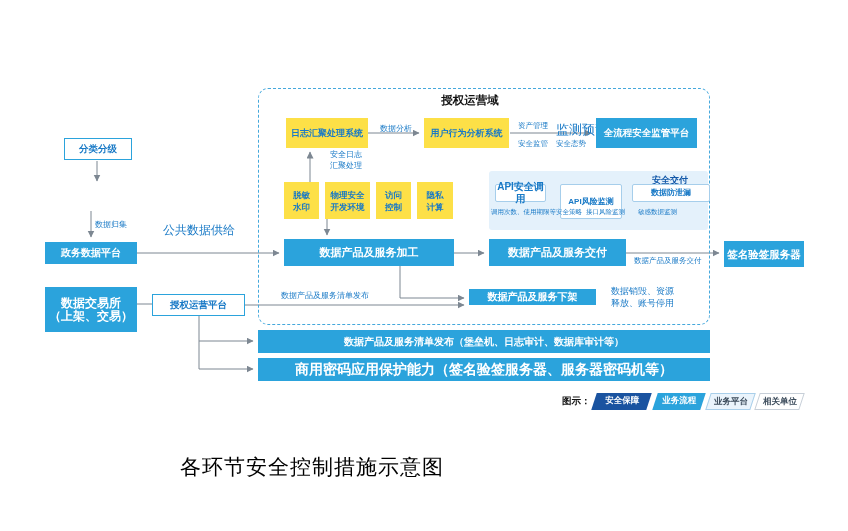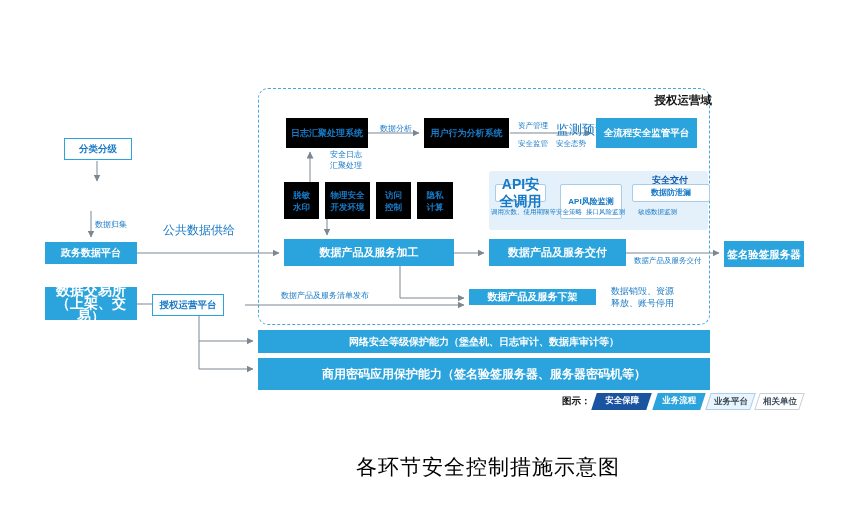--- a/index.html
+++ b/index.html
@@ -1,21 +1,21 @@
 <!DOCTYPE html>
 <html><head>
 <meta charset="utf-8">
 <style>
   *{margin:0;padding:0;box-sizing:border-box}
   html,body{background:#fff}
   body{font-family:"Liberation Sans","DejaVu Sans",sans-serif}
   .canvas{position:relative;width:848px;height:531px;background:#fff;overflow:hidden}
   .box{position:absolute;display:flex;align-items:center;justify-content:center;text-align:center;line-height:1.2}
   .solid{background:#2BA3DC;color:#fff;font-weight:bold}
-  .lite{background:#000000;color:#1879C6;font-weight:600}
+  .lite{background:#fde047;color:#1879C6;font-weight:600}
   .outline{background:#fff;border:1px solid #2BA3DC;color:#1879C6;font-weight:600}
   .apibox{background:#fff;border:1px solid #A6CEEB;color:#1879C6;font-weight:600;border-radius:2px}
   .lbl{position:absolute;color:#1879C6;white-space:nowrap}
   .pre{white-space:pre-line}
   .wires{position:absolute;left:0;top:0}
   .dashedbox{position:absolute;border:1.5px dashed #45A8DC;border-radius:10px}
   .sdpanel{position:absolute;background:#E4F1FB;border-radius:3px}
   .badge{position:absolute;height:17px;line-height:15px;text-align:center;transform:skewX(-18deg);font-size:8.5px;font-weight:600}
   .badge>span{display:inline-block;transform:skewX(18deg)}
   .b-dark{background:#1A53A0;color:#fff}
@@ -49,28 +49,28 @@
       <line x1="327" y1="219" x2="327" y2="235" marker-end="url(#arr)"></line>
       <line x1="454" y1="253" x2="484" y2="253" marker-end="url(#arr)"></line>
       <line x1="626" y1="253" x2="719" y2="253" marker-end="url(#arr)"></line>
       <polyline points="400,266 400,298 464,298" marker-end="url(#arr)"></polyline>
     </g>
   </svg>
 
   <div class="box outline" style="left:64px;top:138px;width:68px;height:22px;font-size:9.5px">分类分级</div>
   <div class="lbl" style="left:95px;top:219px;font-size:8px">数据归集</div>
   <div class="box solid" style="left:45px;top:242px;width:92px;height:22px;font-size:10px">政务数据平台</div>
-  <div class="box solid pre" style="left:45px;top:287px;width:92px;height:33px;font-size:14px;line-height:13px">数据交易所
+  <div class="box solid pre" style="left:45px;top:287px;width:92px;height:45px;font-size:12px;line-height:13px">数据交易所
 （上架、交易）</div>
-  <div class="box outline" style="left:152px;top:294px;width:72px;height:22px;font-size:9.5px">授权运营平台</div>
+  <div class="box outline" style="left:152px;top:294px;width:93px;height:22px;font-size:9.5px">授权运营平台</div>
   <div class="lbl" style="left:163px;top:222px;font-size:12px">公共数据供给</div>
   <div class="lbl" style="left:281px;top:290px;font-size:8px">数据产品及服务清单发布</div>
 
   <div class="dashedbox" style="left:258px;top:88px;width:452px;height:237px"></div>
-  <div style="position:absolute;left:260px;top:93px;width:452px;text-align:right;font-size:11.5px;font-weight:bold;color:#111">授权运营域</div>
+  <div style="position:absolute;left:244px;top:93px;width:452px;text-align:center;font-size:11.5px;font-weight:bold;color:#111">授权运营域</div>
 
   <div class="box lite" style="left:286px;top:118px;width:82px;height:30px;font-size:9px">日志汇聚处理系统</div>
   <div class="lbl" style="left:380px;top:123px;font-size:8px">数据分析</div>
   <div class="box lite" style="left:424px;top:118px;width:85px;height:30px;font-size:9px">用户行为分析系统</div>
   <div class="lbl" style="left:518px;top:121px;font-size:7.5px">资产管理</div>
   <div class="lbl" style="left:556px;top:121px;font-size:13px">监测预警</div>
   <div class="lbl" style="left:518px;top:139px;font-size:7.5px">安全监管</div>
   <div class="lbl" style="left:556px;top:139px;font-size:7.5px">安全态势</div>
   <div class="box solid" style="left:596px;top:118px;width:101px;height:30px;font-size:9.5px">全流程安全监管平台</div>
   <div class="lbl pre" style="left:330px;top:149px;font-size:8px;line-height:11px">安全日志
@@ -80,40 +80,40 @@
 水印</div>
   <div class="box lite pre" style="left:325px;top:182px;width:45px;height:37px;font-size:8.5px;line-height:12px">物理安全
 开发环境</div>
   <div class="box lite pre" style="left:376px;top:182px;width:35px;height:37px;font-size:8.5px;line-height:12px">访问
 控制</div>
   <div class="box lite pre" style="left:417px;top:182px;width:36px;height:37px;font-size:8.5px;line-height:12px">隐私
 计算</div>
 
   <div class="sdpanel" style="left:489px;top:171px;width:219px;height:59px"></div>
   <div style="position:absolute;left:652px;top:174px;font-size:9px;font-weight:bold;color:#1157A8">安全交付</div>
-  <div class="box apibox" style="left:495px;top:184px;width:51px;height:18px;font-size:14px">API安全调用</div>
+  <div class="box apibox" style="left:495px;top:184px;width:51px;height:18px;font-size:10px">API安全调用</div>
   <div class="box apibox" style="left:560px;top:184px;width:62px;height:35px;font-size:8px">API风险监测</div>
   <div class="box apibox" style="left:632px;top:184px;width:78px;height:18px;font-size:8px">数据防泄漏</div>
   <div class="lbl" style="left:491px;top:208px;font-size:6.5px">调用次数、使用期限等安全策略</div>
   <div class="lbl" style="left:586px;top:208px;font-size:6.5px">接口风险监测</div>
   <div class="lbl" style="left:638px;top:208px;font-size:6.5px">敏感数据监测</div>
 
   <div class="box solid" style="left:284px;top:239px;width:170px;height:27px;font-size:11px">数据产品及服务加工</div>
   <div class="box solid" style="left:489px;top:239px;width:137px;height:27px;font-size:11px">数据产品及服务交付</div>
   <div class="lbl" style="left:634px;top:256px;font-size:7.5px">数据产品及服务交付</div>
   <div class="box solid" style="left:469px;top:289px;width:127px;height:16px;font-size:10px">数据产品及服务下架</div>
   <div class="lbl pre" style="left:611px;top:285px;font-size:9px;line-height:12px">数据销毁、资源
 释放、账号停用</div>
 
   <div class="box solid" style="left:724px;top:241px;width:80px;height:26px;font-size:10.5px">签名验签服务器</div>
 
-  <div class="box solid" style="left:258px;top:330px;width:452px;height:23px;font-size:10px">网络安全等级保护能力（堡垒机、日志审计、数据库审计等）</div>
-  <div class="box solid" style="left:258px;top:358px;width:452px;height:32px;font-size:12px">商用密码应用保护能力（签名验签服务器、服务器密码机等）</div>
+  <div class="box solid" style="left:258px;top:330px;width:452px;height:23px;font-size:10px">数据产品及服务清单发布（堡垒机、日志审计、数据库审计等）</div>
+  <div class="box solid" style="left:258px;top:358px;width:452px;height:23px;font-size:14px">商用密码应用保护能力（签名验签服务器、服务器密码机等）</div>
 
   <div style="position:absolute;left:562px;top:395px;font-size:9.5px;font-weight:bold;color:#111">图示：</div>
   <div class="badge b-dark" style="left:594px;top:393px;width:55px"><span>安全保障</span></div>
   <div class="badge b-blue" style="left:655px;top:393px;width:48px"><span>业务流程</span></div>
   <div class="badge b-lite" style="left:708px;top:393px;width:45px"><span>业务平台</span></div>
   <div class="badge b-white" style="left:757px;top:393px;width:45px"><span>相关单位</span></div>
 
-  <div style="position:absolute;left:180px;top:453px;width:440px;text-align:right;font-size:21px;letter-spacing:1px;color:#000">各环节安全控制措施示意图</div>
+  <div style="position:absolute;left:180px;top:453px;width:440px;text-align:left;font-size:21px;letter-spacing:1px;color:#000">各环节安全控制措施示意图</div>
 
 </div>
 
 </body></html>

